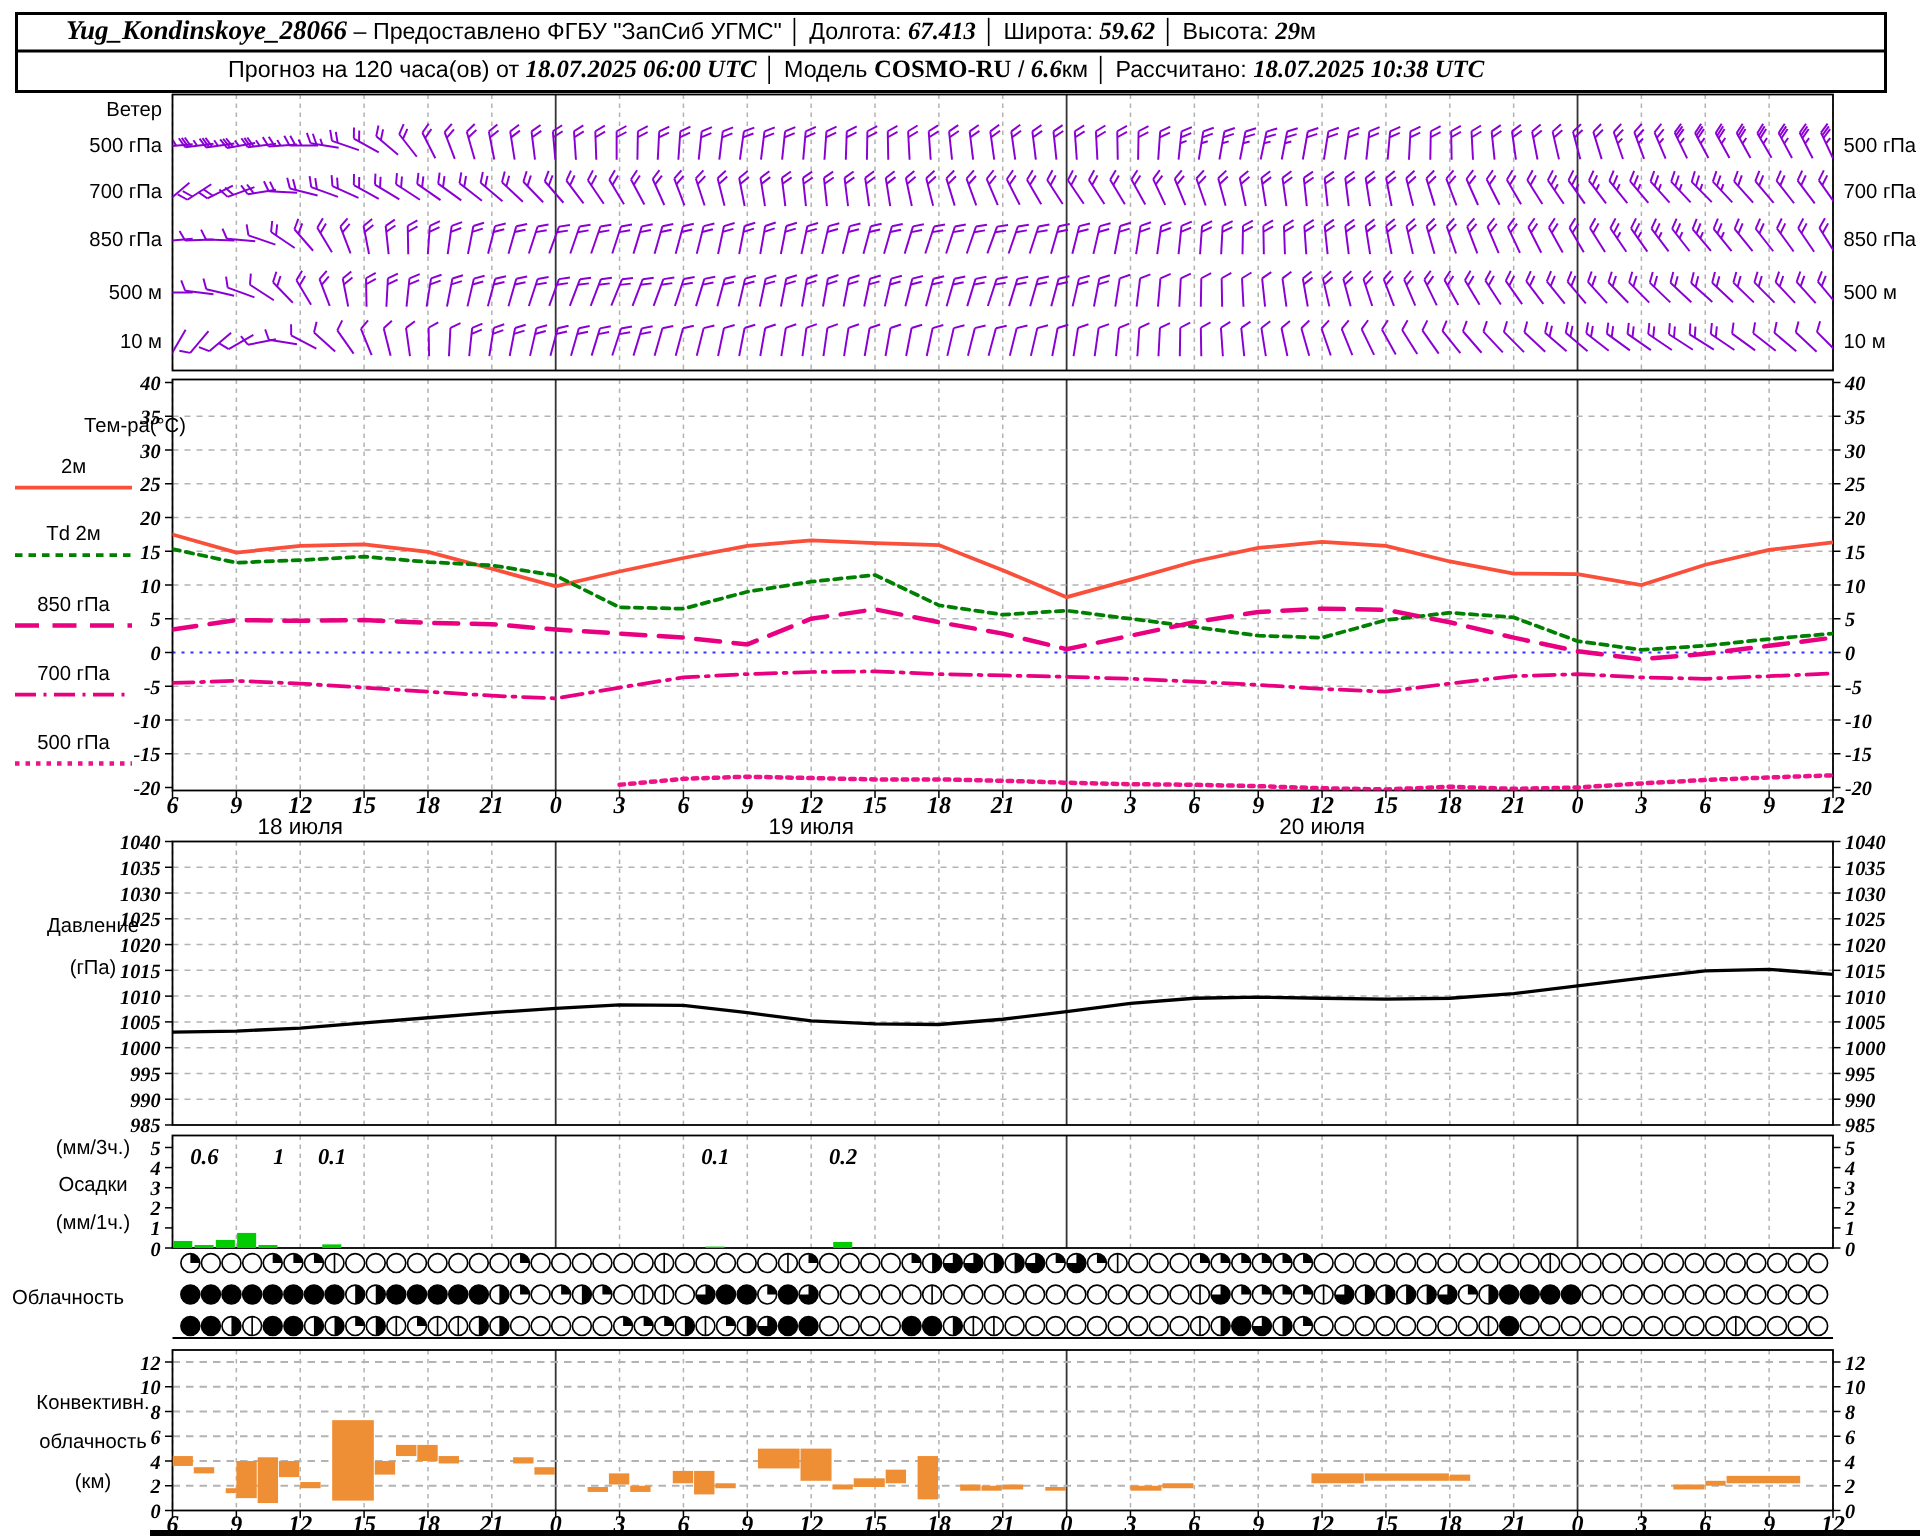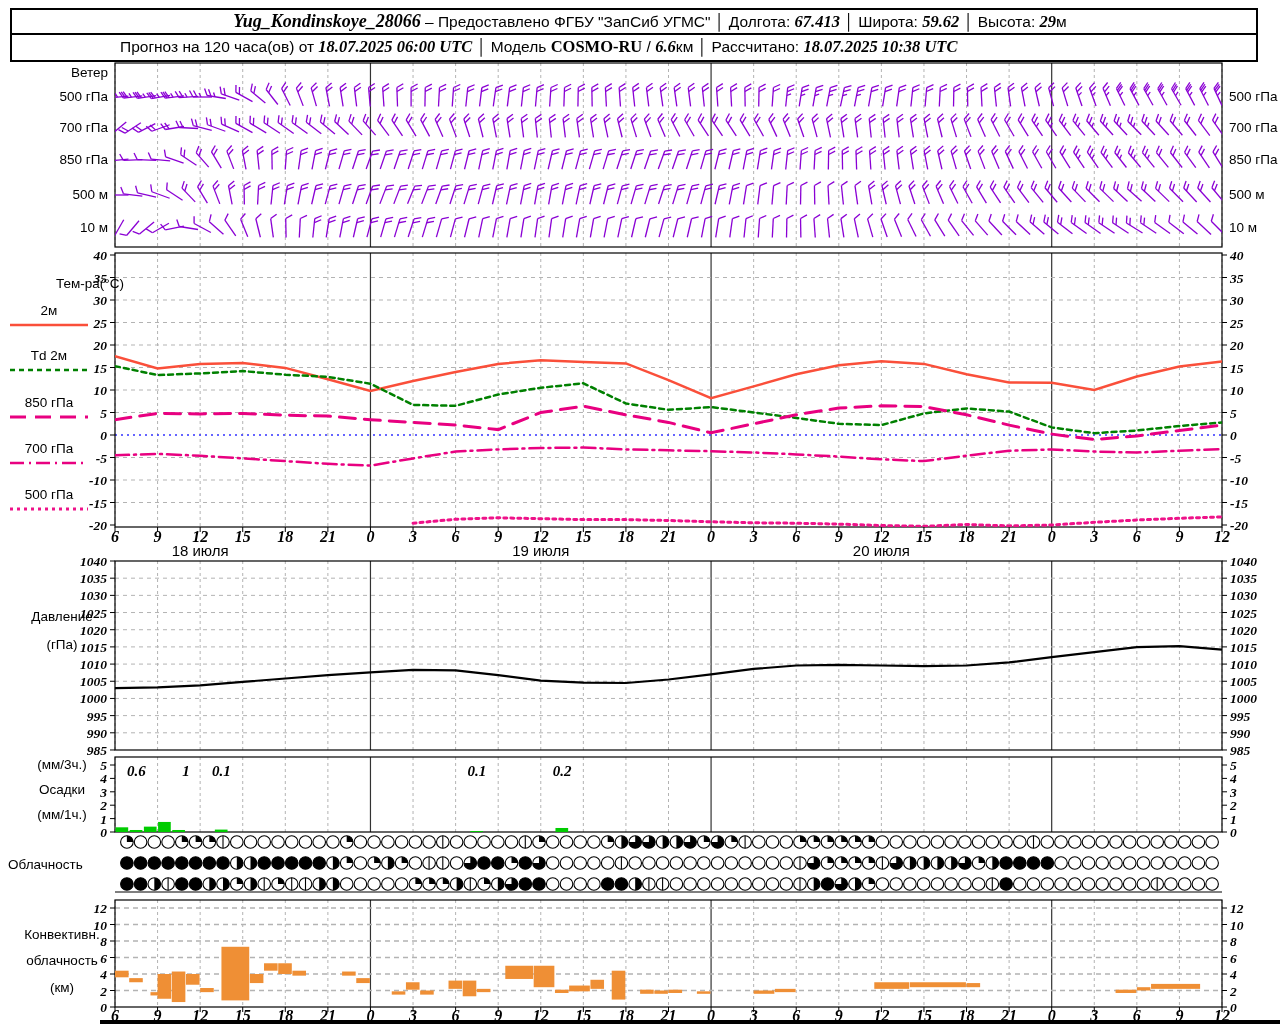--- a/index.html
+++ b/index.html
@@ -1,20 +1,20 @@
 <!DOCTYPE html>
 <html><head>
 <meta charset="utf-8">
 <style>
   html,body{margin:0;padding:0;background:#fff;width:1280px;height:1024px;overflow:hidden;}
   #app{position:relative;width:1280px;height:1024px;background:#fff;font-family:"Liberation Sans",sans-serif;}
   .header{position:absolute;left:10px;top:8px;width:1244px;height:50px;border:2px solid #000;background:#fff;}
   .h-row{height:23px;line-height:23px;white-space:nowrap;overflow:hidden;}
-  .h-row1{border-bottom:2px solid #000;padding-left:32px;text-align:center;}
-  .h-row2{padding-left:108px;}
+  .h-row1{border-bottom:2px solid #000;padding-left:32px;}
+  .h-row2{padding-left:108px;margin-left:32px;}
   .seg-plain{font:15.5px "Liberation Sans",sans-serif;color:#000;}
   .seg-sep{font:15.5px "Liberation Sans",sans-serif;color:#000;}
   .seg-station{font:italic 700 18px "Liberation Serif",serif;color:#000;}
   .seg-val{font:italic 700 16.5px "Liberation Serif",serif;color:#000;}
   .seg-model{font:700 16.5px "Liberation Serif",serif;color:#000;}
   svg text{fill:#000;}
   .tick{font:italic 700 13.5px "Liberation Serif",serif;}
   .hour{font:italic 700 16px "Liberation Serif",serif;}
   .lab{font:13.5px "Liberation Sans",sans-serif;}
   .day{font:15px "Liberation Sans",sans-serif;}

